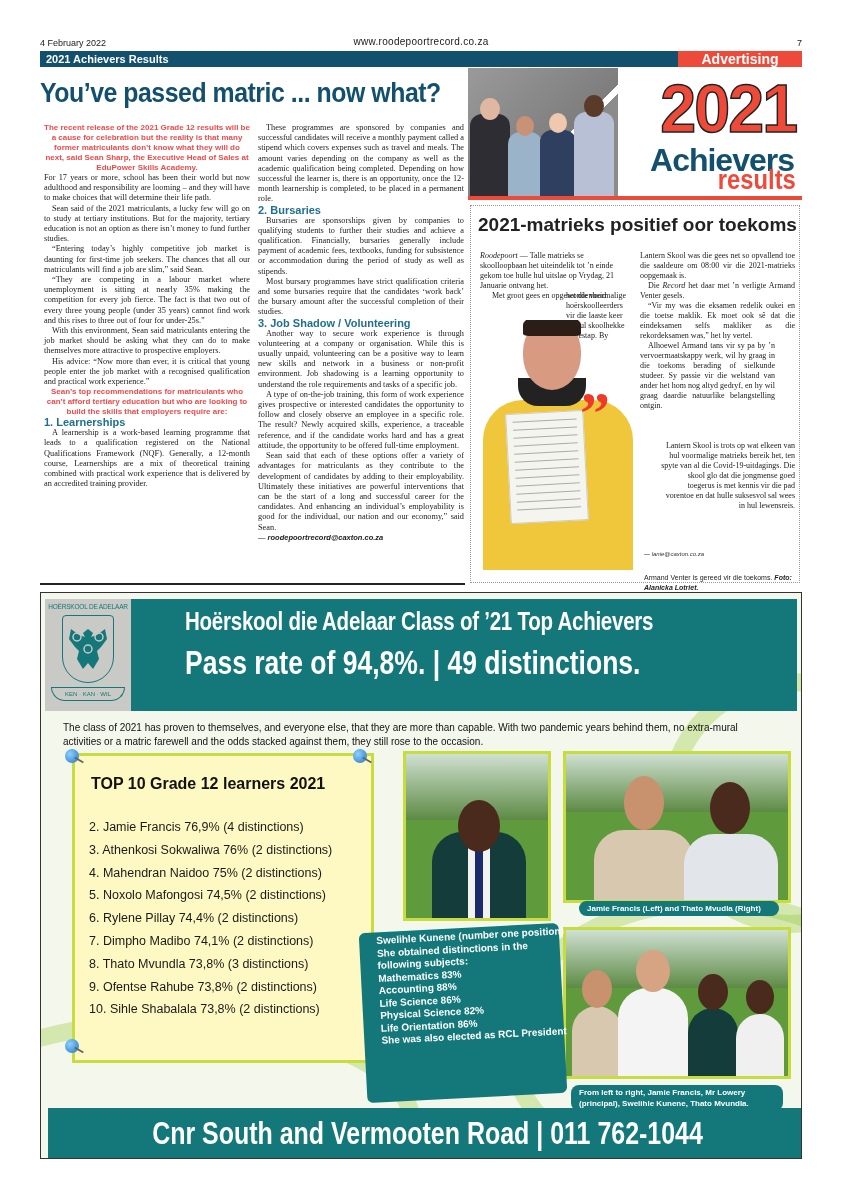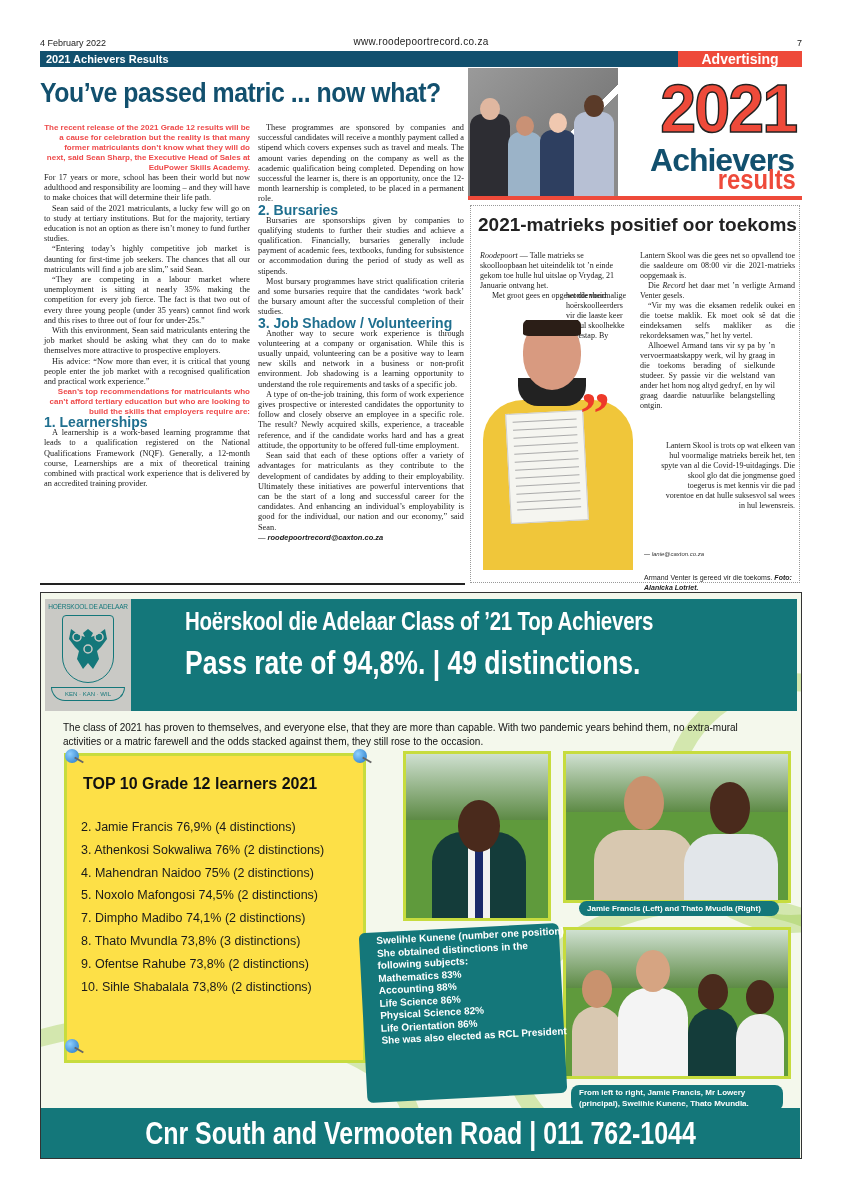--- a/index.html
+++ b/index.html
@@ -15,22 +15,22 @@
   .section-bar .left { flex: 1; background: #12506e; color: #fff; font-family: "Liberation Sans", sans-serif; font-weight: bold; font-size: 11px; padding-left: 6px; line-height: 16px; }
   .section-bar .right { width: 124px; background: #ee4a3a; color: #fff; font-family: "Liberation Sans", sans-serif; font-weight: bold; font-size: 14px; text-align: center; line-height: 16px; margin-left: 0; }
 
   .headline { position: absolute; top: 78px; left: 40px; font-family: "Liberation Sans", sans-serif; font-weight: bold; font-size: 27px; color: #12506e; letter-spacing: -0.5px; transform: scaleX(0.92); transform-origin: left; }
 
   .col { position: absolute; font-size: 8.3px; line-height: 10.2px; text-align: justify; }
   .col1 { top: 123px; left: 44px; width: 206px; }
   .col2 { top: 123px; left: 258px; width: 206px; }
   .col p { text-indent: 8px; }
   .col p.noindent { text-indent: 0; }
-  .intro { font-family: "Liberation Sans", sans-serif; color: #ee4a4a; font-weight: bold; font-size: 8px; line-height: 10px; text-align: right; }
-  .subhead { font-family: "Liberation Sans", sans-serif; color: #1f6f8f; font-weight: bold; font-size: 14px; line-height: 11px; }
+  .intro { font-family: "Liberation Sans", sans-serif; color: #ee4a4a; font-weight: bold; font-size: 8px; line-height: 10px; text-align: center; }
+  .subhead { font-family: "Liberation Sans", sans-serif; color: #1f6f8f; font-weight: bold; font-size: 11px; line-height: 11px; }
   .byline { font-family: "Liberation Sans", sans-serif; font-style: italic; font-weight: bold; font-size: 7.5px; }
   .col-rule { position: absolute; top: 583px; left: 40px; width: 425px; height: 2px; background: #222; }
 
   
   .feature-img { position: absolute; top: 68px; left: 468px; width: 334px; height: 128px; background: #fff; overflow: hidden; }
   .feature-img .grey1 { position: absolute; left: 0; top: 0; width: 150px; height: 128px; background: linear-gradient(135deg,#9a9a9a 0%,#7d7d7d 60%,#fff 60%,#fff 63%,#8b8b8b 63%); }
   .students { position: absolute; left: 2px; top: 30px; width: 150px; height: 98px; }
   .student { position: absolute; bottom: 0; border-radius: 12px 12px 0 0; }
   .student .head { position: absolute; left: 50%; transform: translateX(-50%); border-radius: 50%; }
   .yr { position: absolute; right: 6px; top: 6px; font-family: "Liberation Sans", sans-serif; font-weight: bold; font-size: 68px; color: #ee4a3a; -webkit-text-stroke: 1.5px #222; letter-spacing: -2px; line-height: 68px; transform: scaleX(0.95); transform-origin: right; }
@@ -63,38 +63,38 @@
   .ad-banner { position: absolute; top: 6px; left: 4px; width: 752px; height: 112px; background: #14777a; }
   .ad-logo { position: absolute; top: 6px; left: 4px; width: 86px; height: 112px; background: #c9c9c5; }
   .ad-logo .lname { position: absolute; top: 4px; left: 0; right: 0; text-align: center; font-family: "Liberation Sans", sans-serif; font-size: 6.5px; color: #14777a; letter-spacing: -0.2px; }
   .ad-logo .shield { position: absolute; top: 16px; left: 17px; width: 52px; height: 68px; border: 1.5px solid #14777a; border-radius: 4px 4px 26px 26px; }
   .ad-logo .eagle { position: absolute; top: 24px; left: 22px; width: 42px; height: 50px; }
   .ad-logo .motto { position: absolute; top: 88px; left: 6px; right: 6px; height: 14px; border: 1px solid #14777a; border-radius: 0 0 30px 30px; font-family: "Liberation Sans", sans-serif; font-size: 6px; color: #14777a; text-align: center; line-height: 12px; }
   .ad-h1 { position: absolute; top: 14px; left: 144px; font-family: "Liberation Sans", sans-serif; font-weight: bold; font-size: 25px; color: #fff; letter-spacing: -0.3px; transform: scaleX(0.82); transform-origin: left; white-space: nowrap; }
   .ad-h2 { position: absolute; top: 50px; left: 144px; font-family: "Liberation Sans", sans-serif; font-weight: bold; font-size: 34px; color: #fff; transform: scaleX(0.78); transform-origin: left; white-space: nowrap; }
   .ad-intro { position: absolute; top: 128px; left: 22px; width: 700px; font-family: "Liberation Sans", sans-serif; font-size: 10px; line-height: 14px; color: #111; }
 
-  .top10 { position: absolute; top: 160px; left: 23px; width: 302px; height: 310px; background: #fde047; border: 3px solid #c7dc3e; }
+  .top10 { position: absolute; top: 160px; left: 31px; width: 302px; height: 310px; background: #fef9c3; border: 3px solid #c7dc3e; }
   .top10 h3 { position: absolute; top: 19px; left: 16px; font-family: "Liberation Sans", sans-serif; font-weight: bold; font-size: 16px; color: #111; white-space: nowrap; }
   .top10 ol { position: absolute; top: 60px; left: 14px; list-style: none; font-family: "Liberation Sans", sans-serif; font-size: 12.5px; line-height: 22.8px; color: #1a1a1a; white-space: nowrap; }
   .pin { position: absolute; width: 14px; height: 14px; border-radius: 50%; background: radial-gradient(circle at 35% 35%, #8fd0ff, #1f74c4); }
   .pin::after { content: ""; position: absolute; left: 9px; top: 10px; width: 10px; height: 2px; background: #666; transform: rotate(30deg); }
 
   .photo { position: absolute; border: 3px solid #c7dc3e; overflow: hidden; background: #6a9a4a; }
   .photo .sky { position: absolute; left: 0; right: 0; top: 0; height: 40%; background: linear-gradient(#cfe0d0,#5d8a45); }
   .photo .grass { position: absolute; left: 0; right: 0; bottom: 0; height: 60%; background: #5f9a3c; }
   .person { position: absolute; bottom: 0; }
   .person .body { position: absolute; bottom: 0; left: 0; right: 0; border-radius: 30px 30px 0 0; }
   .person .head { position: absolute; border-radius: 50%; }
 
   .caption-pill { position: absolute; background: #14777a; color: #fff; font-family: "Liberation Sans", sans-serif; font-weight: bold; font-size: 8px; line-height: 11px; border-radius: 8px; padding: 2px 8px; }
   .kunene-box { position: absolute; top: 335px; left: 322px; width: 200px; height: 170px; background: #14777a; transform: rotate(-3deg); border-radius: 6px; }
   .kunene-text { position: absolute; top: 342px; left: 335px; width: 190px; font-family: "Liberation Sans", sans-serif; font-weight: bold; font-size: 10px; line-height: 12.5px; color: #fff; transform: rotate(-3deg); transform-origin: left top; }
 
-  .ad-footer { position: absolute; bottom: 0; left: 0; width: 759px; height: 50px; background: #14777a; }
+  .ad-footer { position: absolute; bottom: 0; left: 7px; width: 759px; height: 50px; background: #14777a; }
   .ad-footer span { position: absolute; left: 0; right: 0; top: 7px; text-align: center; font-family: "Liberation Sans", sans-serif; font-weight: bold; font-size: 32px; color: #fff; transform: scaleX(0.78); white-space: nowrap; }
 </style>
 </head>
 <body>
 
 <div class="masthead">
   <span class="date">4 February 2022</span>
   <span class="url">www.roodepoortrecord.co.za</span>
   <span class="pageno">7</span>
 </div>
@@ -218,20 +218,21 @@
   <div class="ad-h2">Pass rate of 94,8%. | 49 distinctions.</div>
   <div class="ad-intro">The class of 2021 has proven to themselves, and everyone else, that they are more than capable.  With two pandemic years behind them, no extra-mural activities or a matric farewell and the odds stacked against them, they still rose to the occasion.</div>
 
   <div class="top10">
     <h3>TOP 10 Grade 12 learners 2021</h3>
     <ol>
       <li><span>2.</span> <span>Jamie Francis</span> <span>76,9%</span> <span>(4 distinctions)</span></li>
       <li><span>3.</span> <span>Athenkosi Sokwaliwa</span> <span>76%</span> <span>(2 distinctions)</span></li>
       <li><span>4.</span> <span>Mahendran Naidoo</span> <span>75%</span> <span>(2 distinctions)</span></li>
       <li><span>5.</span> <span>Noxolo Mafongosi</span> <span>74,5%</span> <span>(2 distinctions)</span></li>
+      <li><span>6.</span> <span>Rylene Pillay</span> <span>74,4%</span> <span>(2 distinctions)</span></li>
       <li><span>7.</span> <span>Dimpho Madibo</span> <span>74,1%</span> <span>(2 distinctions)</span></li>
       <li><span>8.</span> <span>Thato Mvundla</span> <span>73,8%</span> <span>(3 distinctions)</span></li>
       <li><span>9.</span> <span>Ofentse Rahube</span> <span>73,8%</span> <span>(2 distinctions)</span></li>
       <li><span>10.</span> <span>Sihle Shabalala</span> <span>73,8%</span> <span>(2 distinctions)</span></li>
     </ol>
   </div>
   <div class="pin" style="left:24px;top:156px;"></div>
   <div class="pin" style="left:312px;top:156px;"></div>
   <div class="pin" style="left:24px;top:446px;"></div>
 

